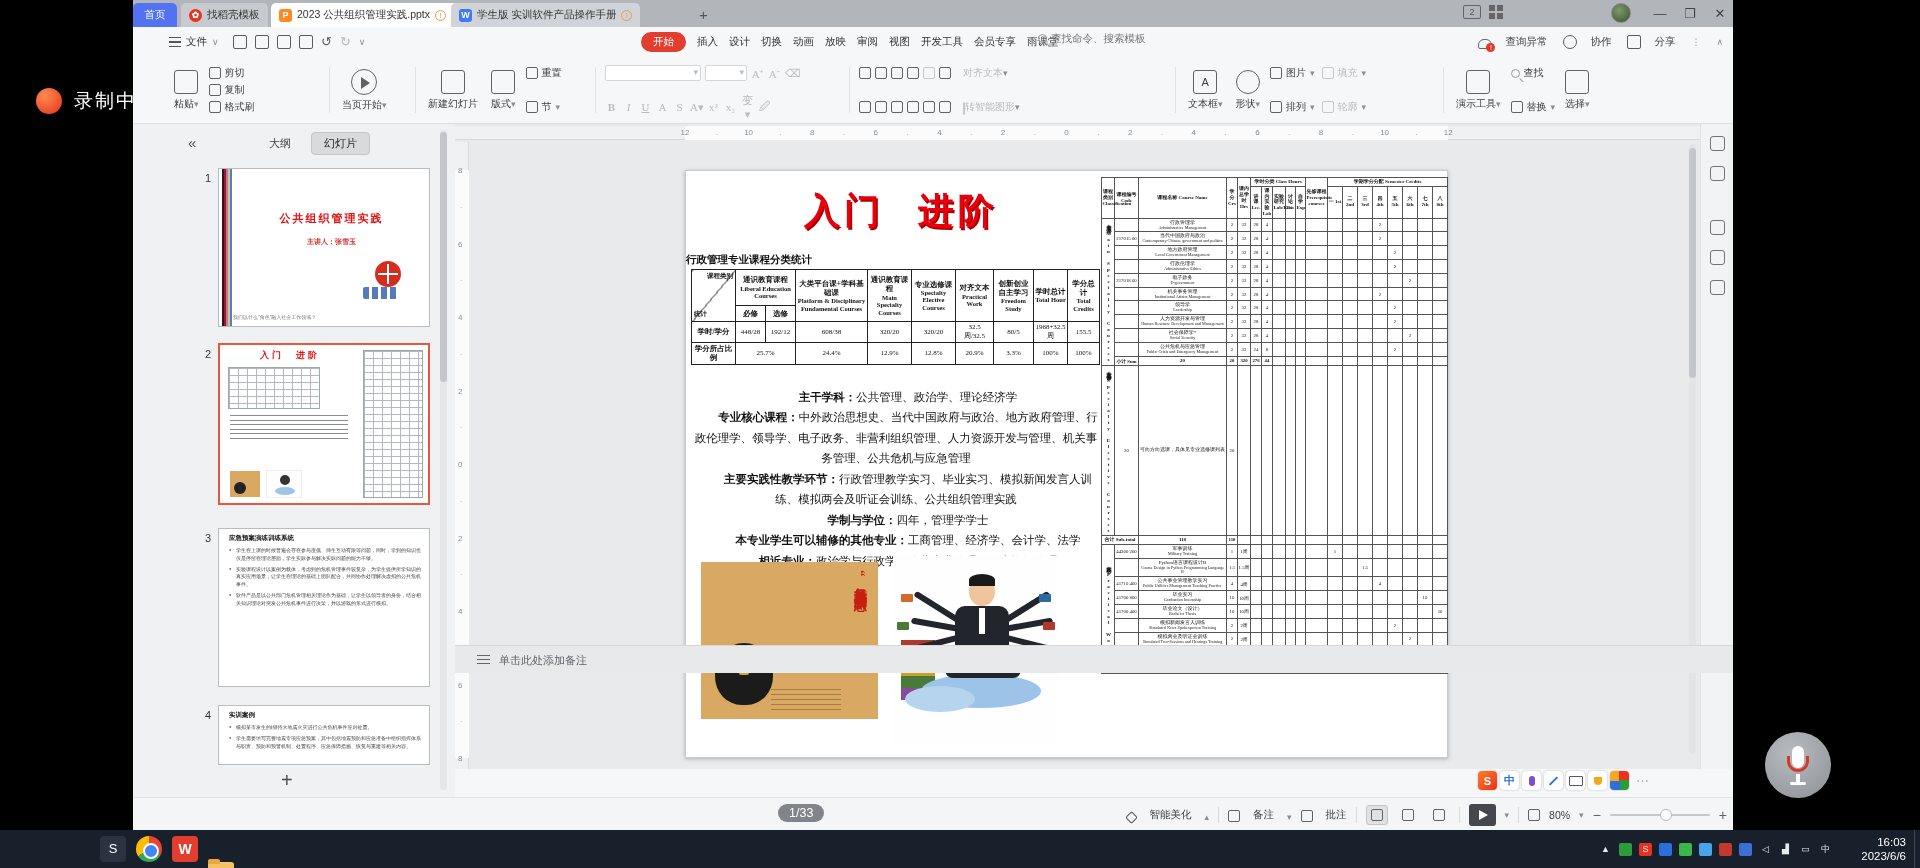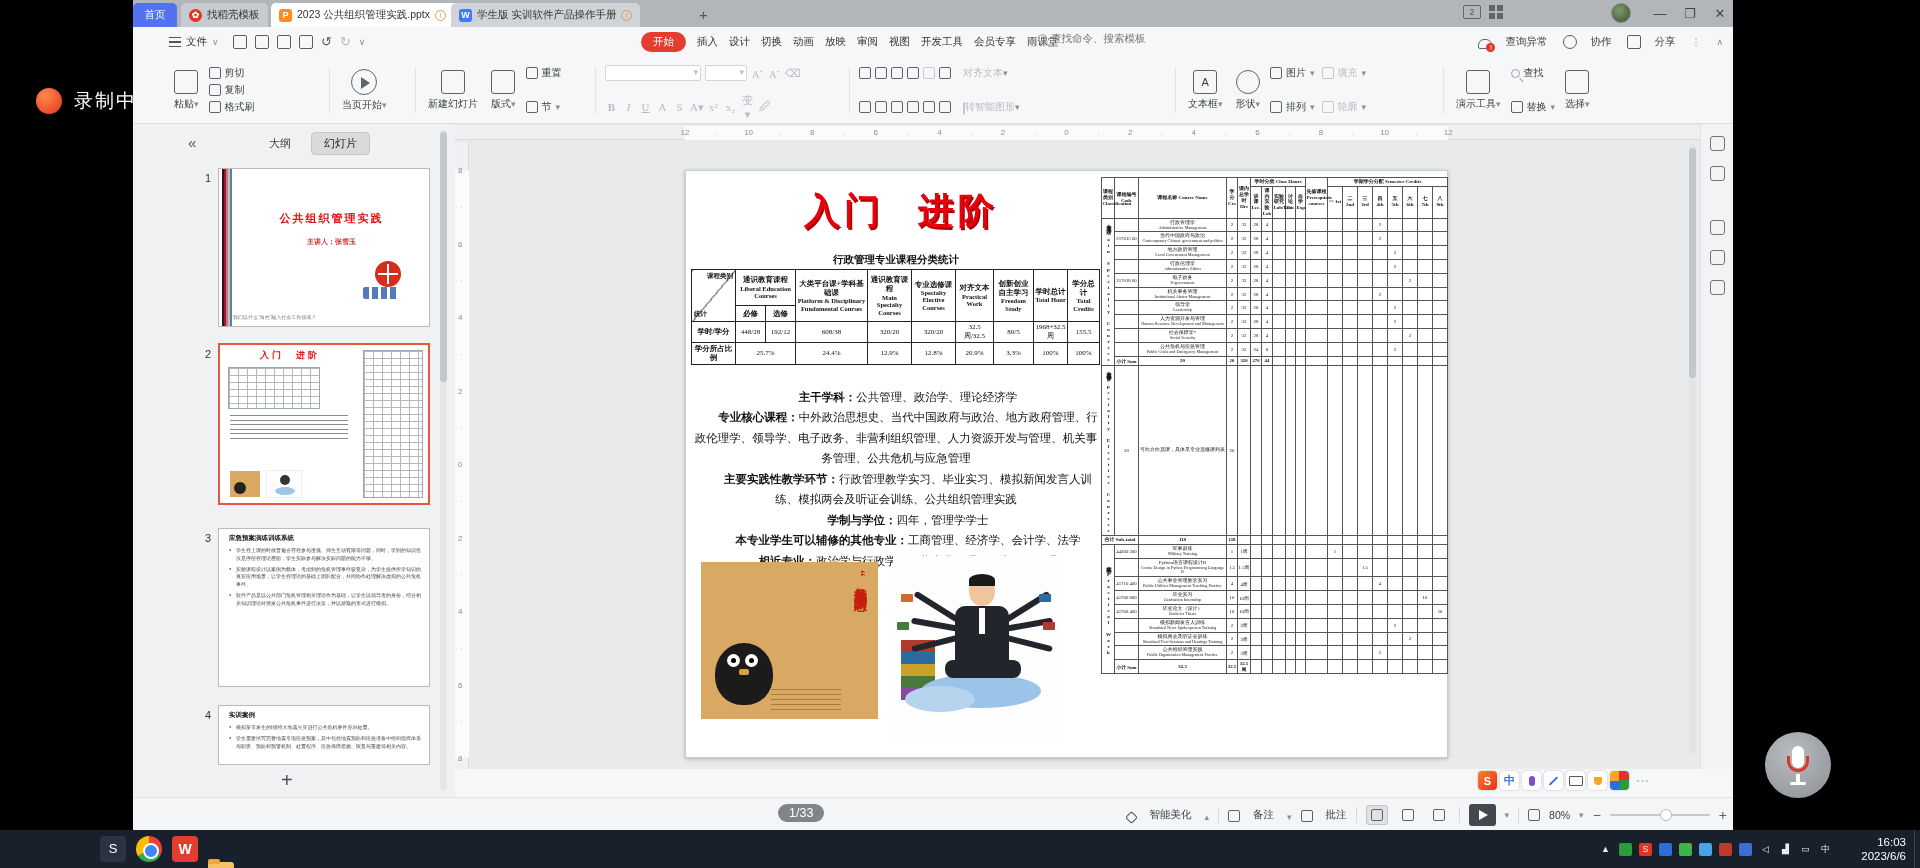--- a/index.html
+++ b/index.html
@@ -129,21 +129,21 @@
   #vscroll{position:absolute;right:4px;top:20px;width:7px;height:610px;background:#e2e4e6;border-radius:4px;}
   #vscroll-thumb{position:absolute;top:4px;width:7px;height:230px;background:#c3c6ca;border-radius:4px;}
 
   
   #slide{position:absolute;left:230px;top:46px;width:763px;height:588px;background:#fff;
          border:1px solid #c9ccce;box-shadow:0 1px 4px rgba(0,0,0,.25);
          font-family:"Liberation Serif",serif;}
   #slide-title{position:absolute;left:0;top:16px;width:430px;text-align:center;
      color:#e8000d;font-size:36px;font-weight:900;letter-spacing:4px;text-shadow:1.5px 1.5px 0 #a00;}
   #slide-title .gap{display:inline-block;width:34px;}
-  #stats-title{position:absolute;left:0;top:82px;width:420px;text-align:center;font-size:10.5px;font-weight:bold;color:#111;}
+  #stats-title{position:absolute;left:0;top:82px;width:420px;text-align:left;font-size:10.5px;font-weight:bold;color:#111;}
   #stats{position:absolute;left:5px;top:98px;width:408px;border-collapse:collapse;table-layout:fixed;}
   #stats td,#stats th{border:1px solid #222;font-weight:bold;color:#111;text-align:center;vertical-align:middle;padding:1px;}
   #stats .cn{font-size:7.5px;line-height:1.25;}
   #stats .en{font-size:6.5px;line-height:1.15;font-weight:bold;}
   #stats .val{font-size:7px;font-weight:normal;}
   #stats .diag{position:relative;background:
      linear-gradient(to bottom right,transparent 49.4%,#222 49.4%,#222 50.6%,transparent 50.6%);}
   .diag .da{position:absolute;right:2px;top:2px;font-size:6.5px;}
   .diag .db{position:absolute;left:2px;bottom:2px;font-size:6.5px;}
   #slide-body{position:absolute;left:8px;top:216px;width:404px;text-align:center;}
@@ -1285,20 +1285,24 @@
     </div>
 
     <div id="rtool">
       <span class="rt" style="top:12px;"></span>
       <span class="rt" style="top:42px;"></span>
       <span class="rt" style="top:96px;"></span>
       <span class="rt" style="top:126px;"></span>
       <span class="rt" style="top:156px;"></span>
     </div>
 
+    <div id="notesbar">
+      <span id="notes-ico"></span>
+      <span id="notes-txt">单击此处添加备注</span>
+    </div>
 
     <div id="statusbar">
       <span id="pagepill">1/33</span>
       <div id="sb-right">
         <span class="mb-item">
           <span class="diam"></span>
           <span>智能美化</span>
           <span class="dar">▴</span>
         </span>
         <span class="sbsep"></span>

